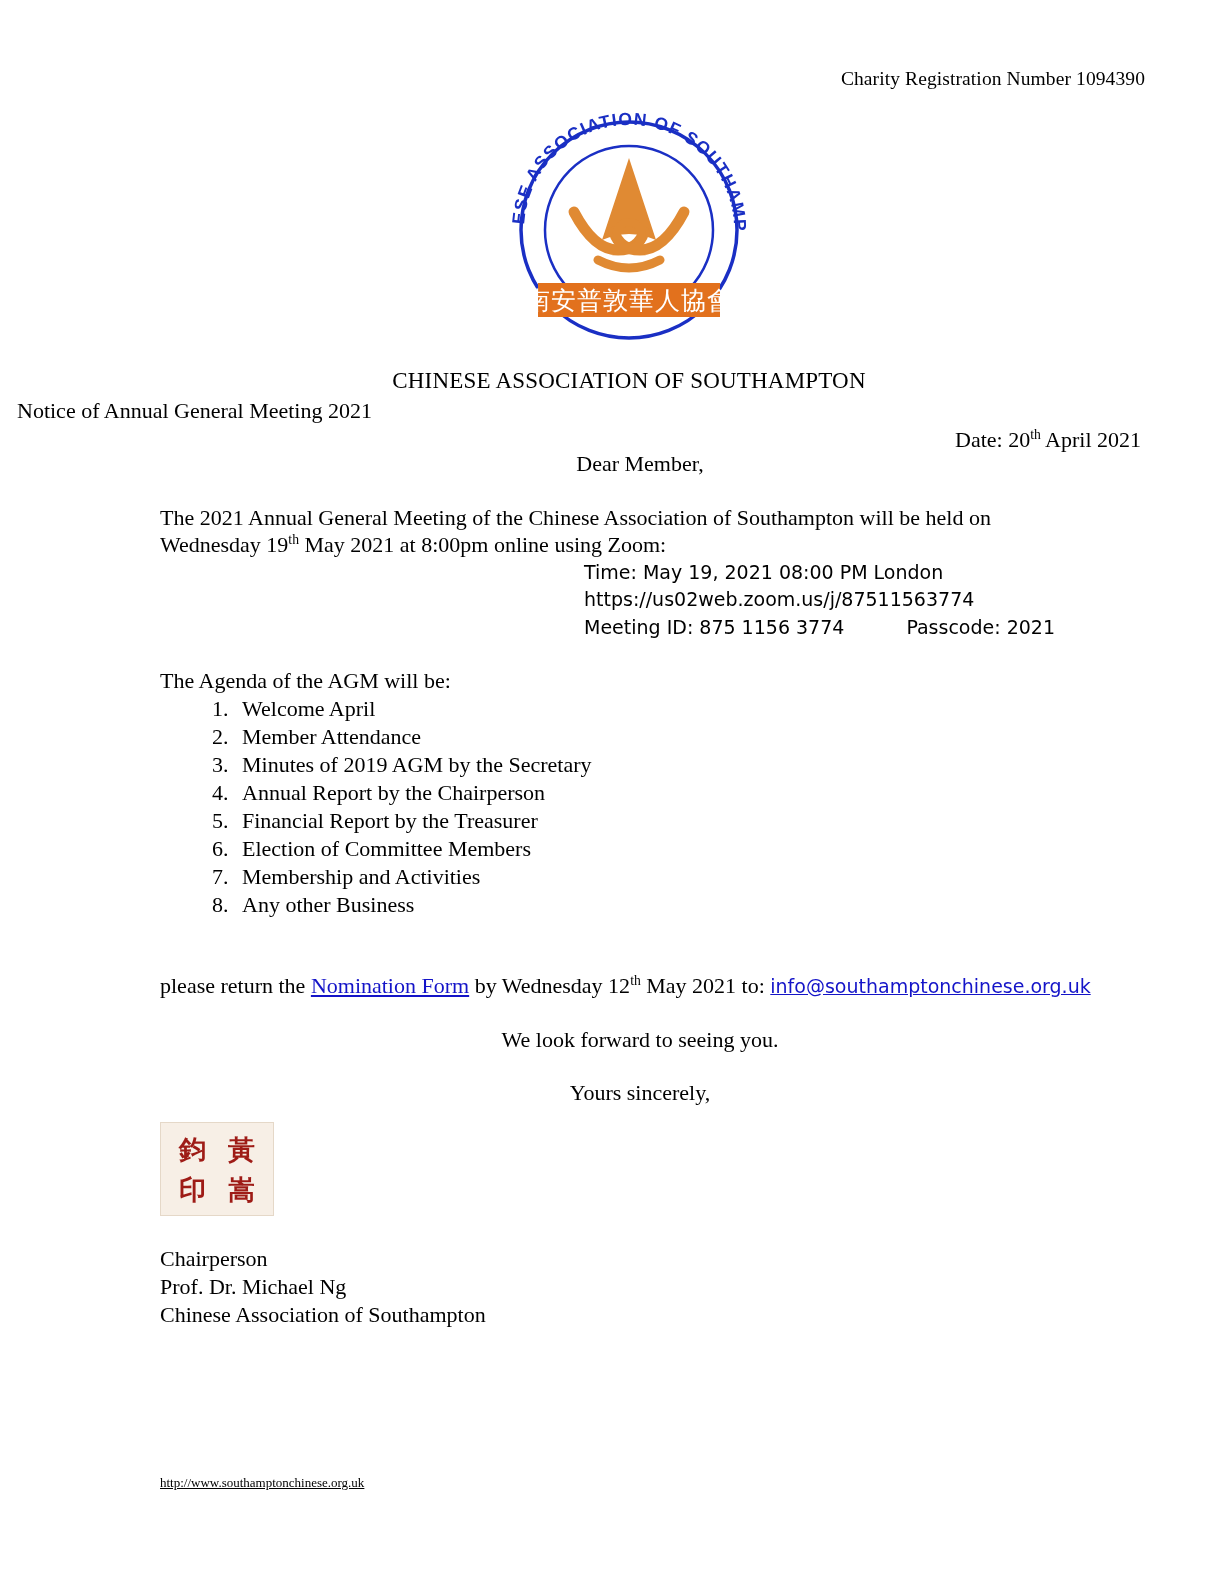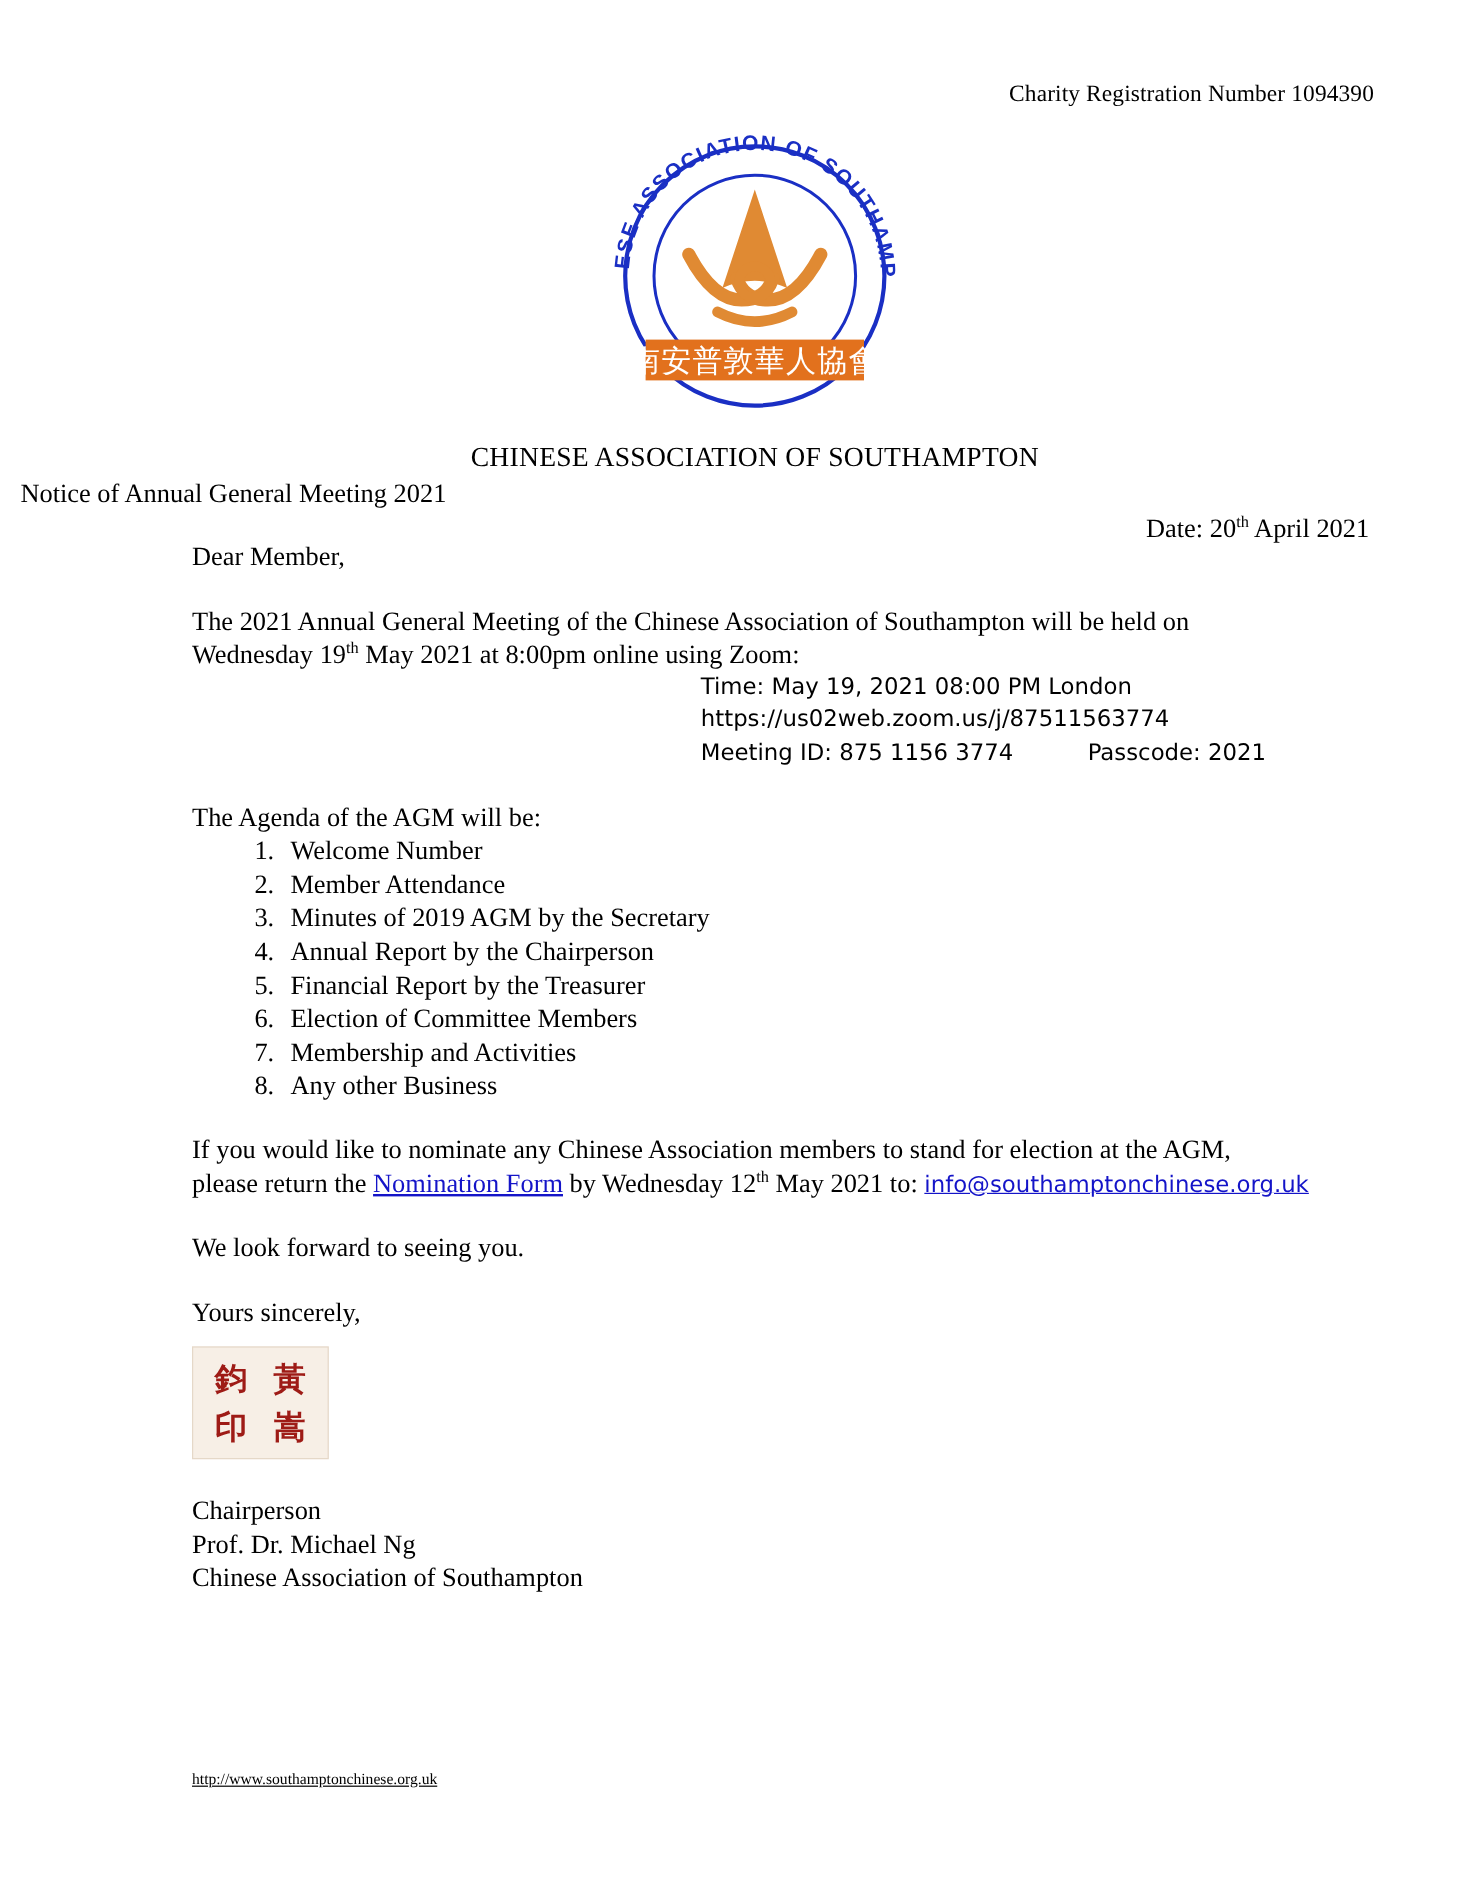--- a/index.html
+++ b/index.html
@@ -81,20 +81,21 @@
     position: absolute;
     left: 143px;
     top: 450px;
     width: 960px;
     font-size: 22px;
     line-height: 1.25;
   }
   .salutation { margin-top: 0; }
   .para {
     margin: 0;
+    text-align: center;
   }
   .spacer-line { height: 26px; }
   .intro-para {
     margin: 0;
   }
 
   
   .zoom-block {
     margin-left: 424px;
     font-family: "DejaVu Sans", sans-serif;
@@ -231,34 +232,34 @@
       <div class="zoom-row">
         <span>Meeting ID: 875 1156 3774</span><span class="passcode">Passcode: 2021</span>
       </div>
     </div>
 
     <div class="spacer-line"></div>
 
     <p class="agenda-lead">The Agenda of the AGM will be:</p>
 
     <ol class="agenda">
-      <li>Welcome Number</li>
+      <li>Welcome April</li>
       <li>Member Attendance</li>
       <li>Minutes of 2019 AGM by the Secretary</li>
       <li>Annual Report by the Chairperson</li>
       <li>Financial Report by the Treasurer</li>
       <li>Election of Committee Members</li>
       <li>Membership and Activities</li>
       <li>Any other Business</li>
     </ol>
 
     <div class="spacer-line"></div>
 
     <p class="nominate-para">
-      <span>If you would like to nominate any Chinese Association members to stand for election at the AGM,</span><br>
+      <br>
       <span>please return the </span><a class="doc-link" href="#">Nomination Form</a><span> by Wednesday 12</span><sup>th</sup><span> May 2021 to: </span><a class="email-link" href="#">info@southamptonchinese.org.uk</a>
     </p>
 
     <div class="spacer-line"></div>
 
     <p class="para">We look forward to seeing you.</p>
 
     <div class="spacer-line"></div>
 
     <p class="para">Yours sincerely,</p>

